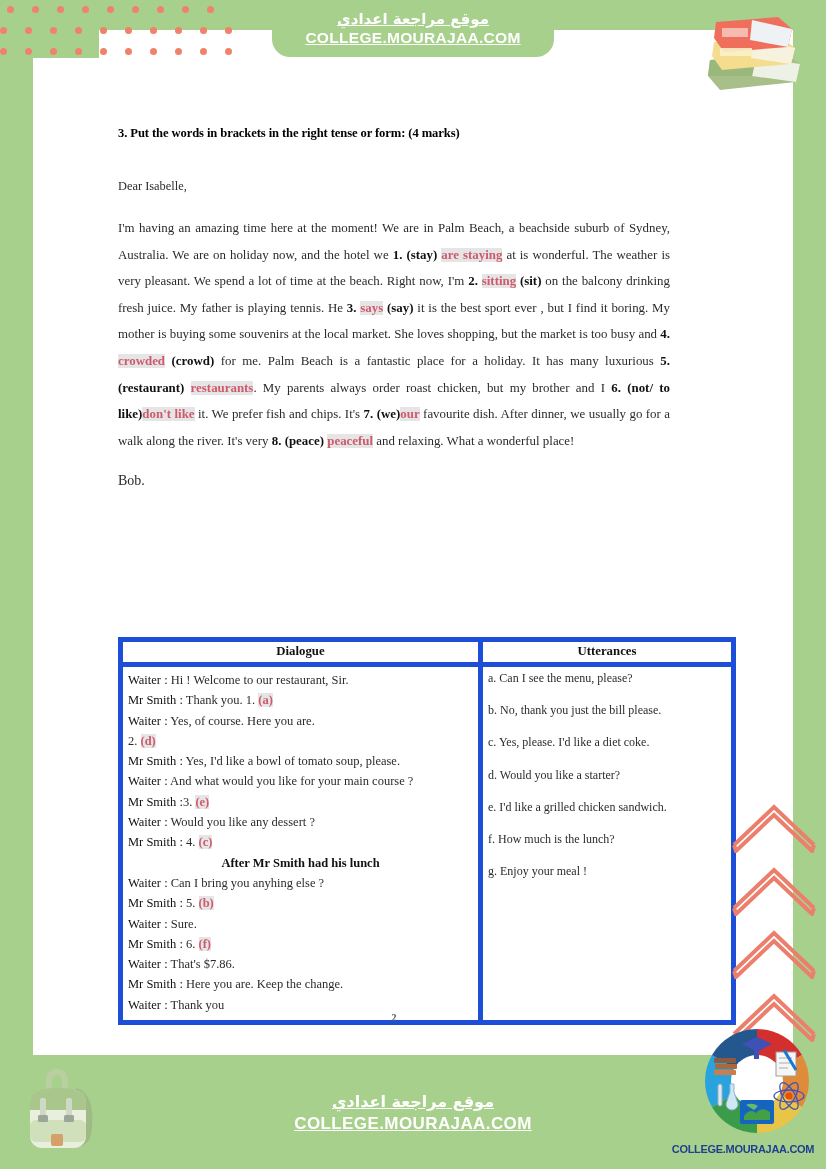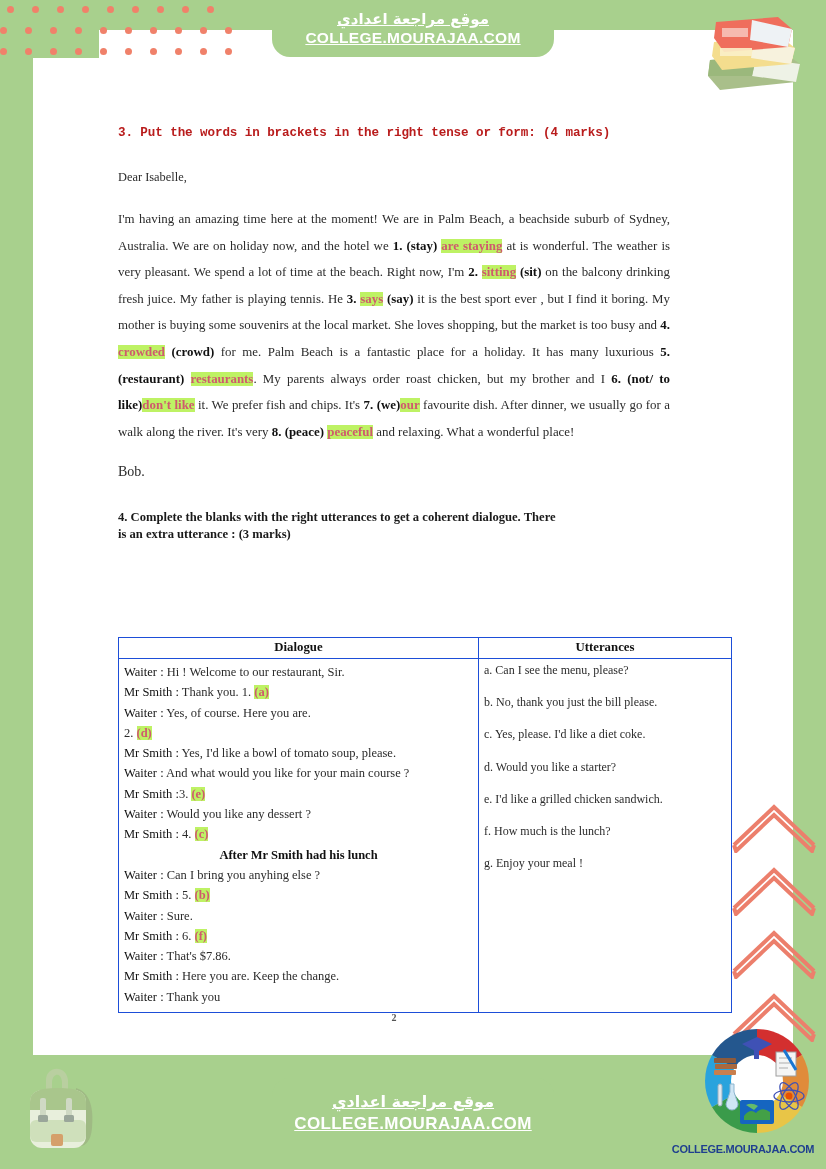--- a/index.html
+++ b/index.html
@@ -91,37 +91,36 @@
   
   .doc {
     position: absolute;
     left: 118px;
     top: 126px;
     width: 552px;
   }
   .q-title {
     font-weight: bold;
     font-size: 12.6px;
-    color: #b91c1c;
+    color: #000000;
     letter-spacing: -0.1px;
-    margin-bottom: 30px;
-    font-family: Liberation Mono, monospace;
+    margin-bottom: 38px;
   }
   .salut { font-size: 12.4px; color: #2b2b2b; margin-bottom: 21px; }
   .letter-body {
     font-size: 12.9px;
     color: #2b2b2b;
     text-align: justify;
     line-height: 26.6px;
     margin-bottom: 19px;
   }
   .letter-body b { font-weight: bold; color: #111; }
   .ans {
     color: #cf5a6d;
-    background: #bef264;
+    background: #e5e5e5;
     font-weight: bold;
   }
   .closing { font-size: 12.5px; color: #2b2b2b; margin-bottom: 20px; }
   .signoff { font-size: 14px; color: #2b2b2b; }
 
   .q4-title {
     font-weight: bold;
     font-size: 12.6px;
     color: #1a1a1a;
     line-height: 17px;
@@ -132,21 +131,21 @@
   
   .dtable {
     position: absolute;
     left: 118px;
     top: 637px;
     width: 613px;
     border-collapse: collapse;
     table-layout: fixed;
   }
   .dtable td, .dtable th {
-    border: 1px solid #1d4ed8;
+    border: 5px solid #1d4ed8;
     vertical-align: top;
     padding: 0;
   }
   .dtable th {
     text-align: center;
     font-weight: bold;
     font-size: 12.8px;
     color: #111;
     padding: 2px 0 3px 0;
     height: 21px;
@@ -291,24 +290,20 @@
       <rect x="24" y="36" width="32" height="8" fill="#fbf0c9" opacity="0.9"></rect>
     </g>
   </svg>
 </div>
 
 <div class="doc">
   <div class="q-title">3. Put the words in brackets in the right tense or form: (4 marks)</div>
   <div class="salut">Dear Isabelle,</div>
   <div class="letter-body" id="letter-body"><span>I'm having an amazing time here at the moment! We are in Palm Beach, a beachside suburb of Sydney, Australia. We are on holiday now, and the hotel we </span><b>1. (stay) </b><span class="ans">are staying</span><span> at is wonderful. The weather is very pleasant. We spend a lot of time at the beach. Right now, I'm </span><b>2. </b><span class="ans">sitting</span><b> (sit)</b><span> on the balcony drinking fresh juice. My father is playing tennis. He </span><b>3. </b><span class="ans">says</span><b> (say)</b><span> it is the best sport ever , but I find it boring. My mother is buying some souvenirs at the local market. She loves shopping, but the market is too busy and </span><b>4. </b><span class="ans">crowded</span><b> (crowd)</b><span> for me. Palm Beach is a fantastic place for a holiday. It has many luxurious </span><b>5. (restaurant) </b><span class="ans">restaurants</span><span>. My parents always order roast chicken, but my brother and I </span><b>6. (not/ to like)</b><span class="ans">don't like</span><span> it. We prefer fish and chips. It's </span><b>7. (we)</b><span class="ans">our</span><span> favourite dish.  After dinner, we usually go for a walk along the river. It's very </span><b>8. (peace) </b><span class="ans">peaceful</span><span> and relaxing. What a wonderful place!</span></div>
   <div class="signoff">Bob.</div>
-  <div class="q4-title">
-    <span>4. Complete the blanks with the right utterances to get a coherent dialogue. There</span><br>
-    <span>is an extra utterance : (3 marks)</span>
-  </div>
 </div>
 
 <table class="dtable">
   <thead>
     <tr>
       <th class="col-dialogue">Dialogue</th>
       <th class="col-utter">Utterances</th>
     </tr>
   </thead>
   <tbody>

